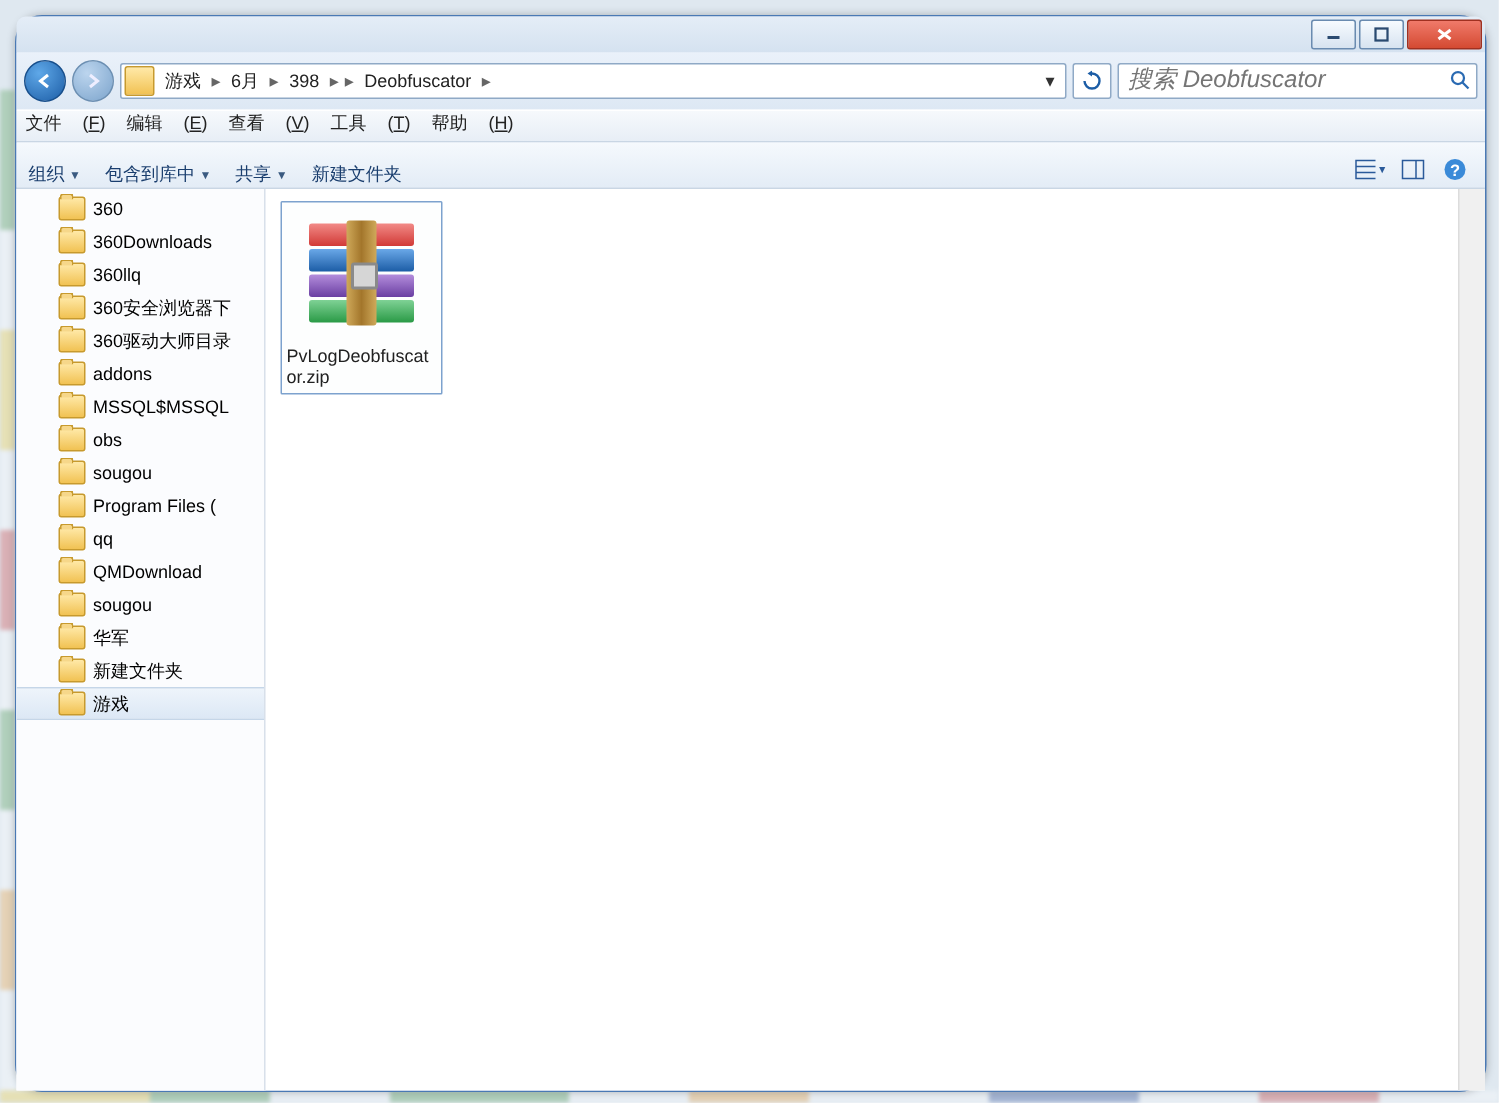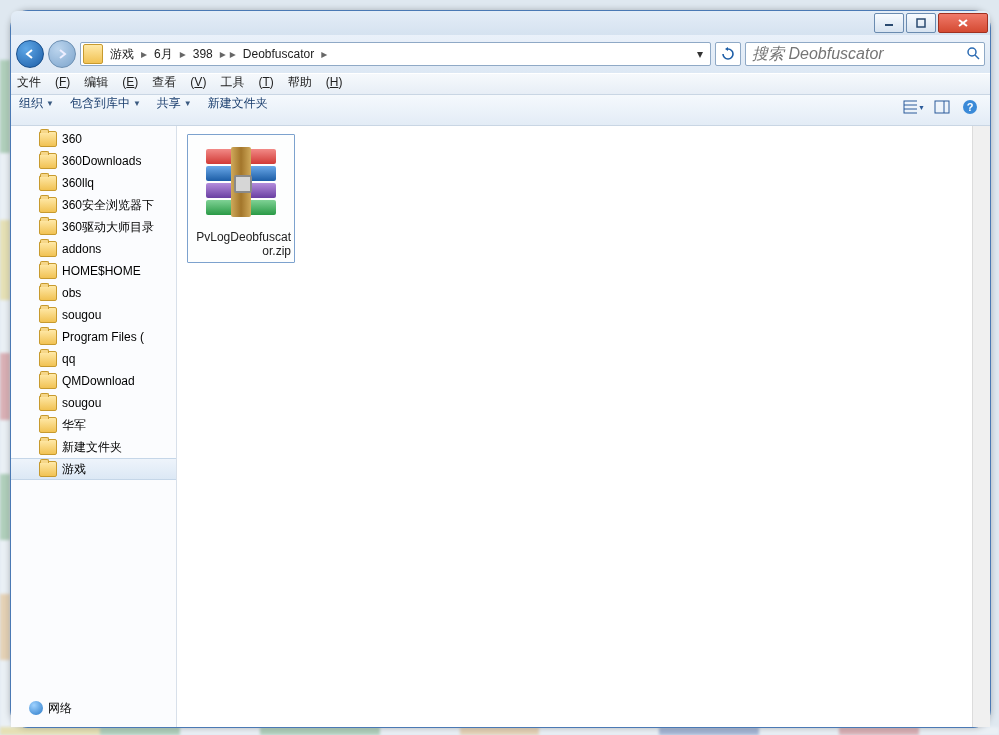--- a/index.html
+++ b/index.html
@@ -17,37 +17,37 @@
   .crumb{display:flex;align-items:center;padding:0 5px;color:#222;white-space:nowrap}
   .crumb-sep{color:#666;padding:0 2px}
   .addr-drop{width:16px;text-align:center;color:#333}
   .refresh{width:24px;height:22px;border:1px solid #8fa9c6;border-radius:2px;background:#fff;display:flex;align-items:center;justify-content:center;color:#1c5da6}
   .search{width:230px;height:22px;border:1px solid #8fa9c6;border-radius:2px;background:#fff;display:flex;align-items:center;padding:0 4px}
   .search input{border:none;outline:none;font-style:italic;color:#888;flex:1;font-size:16px;font-family:inherit;background:transparent}
   .search .mg{color:#2a6ab2}
   .menubar{height:20px;background:linear-gradient(#f6f9fc,#e7eef6);border-top:1px solid #fff;border-bottom:1px solid #c9d6e4;display:flex;align-items:flex-start;padding:0 6px;font-size:12px}
   .menubar span{margin-right:14px;color:#222}
   .menubar u{text-decoration:underline}
-  .toolbar{height:30px;background:linear-gradient(#f5f9fd,#e3ecf6);border-bottom:1px solid #c9d6e4;display:flex;align-items:flex-start;padding:0 8px}
+  .toolbar{height:30px;background:linear-gradient(#f5f9fd,#e3ecf6);border-bottom:1px solid #c9d6e4;display:flex;align-items:flex-end;padding:0 8px}
   .tool{color:#1a3e6e;display:flex;align-items:center;margin-right:16px}
   .tool .dd{margin-left:3px;font-size:8px;color:#3a5a80}
   .tool-spacer{flex:1}
   .tool-icon{width:22px;height:22px;border:1px solid transparent;border-radius:2px;display:flex;align-items:center;justify-content:center;margin-left:4px;color:#2a5a9a}
   .body{flex:1;display:flex;min-height:0;background:#fff}
   .sidebar{width:165px;border-right:1px solid #d8e0ea;background:#fbfcfe;overflow:hidden;display:flex;flex-direction:column;padding-top:2px}
   .tree{flex:1;overflow:hidden}
   .s-item{display:flex;align-items:center;height:22px;padding-left:28px;white-space:nowrap}
   .s-item.indent1{padding-left:46px}
   .s-item.selected{background:linear-gradient(#eef4fb,#dce8f5);border-top:1px solid #c5d6e8;border-bottom:1px solid #c5d6e8;height:20px}
   .folder-ic{width:16px;height:14px;background:linear-gradient(#ffe9a8,#f1c253);border:1px solid #c79a2e;border-radius:2px;margin-right:5px;position:relative}
   .folder-ic:before{content:"";position:absolute;left:0;top:-3px;width:7px;height:3px;background:#f6d78a;border:1px solid #c79a2e;border-bottom:none;border-radius:2px 2px 0 0}
   .net-ic{width:14px;height:14px;border-radius:50%;background:radial-gradient(circle at 35% 30%,#9fd2ff,#2a7ac8);margin-right:5px}
   .sidebar .group{margin-top:14px}
   .content{flex:1;overflow:auto;padding:8px 0 0 10px}
-  .file{width:100px;border:1px solid #7da2ce;background:#fdfefe;padding:5px 3px 4px;text-align:right;border-radius:1px}
+  .file{width:100px;border:1px solid #7da2ce;background:#fdfefe;padding:5px 3px 4px;text-align:left;border-radius:1px}
   .file .thumb{width:84px;height:84px;margin:0 auto 6px;display:flex;align-items:center;justify-content:center}
   .books{position:relative;width:70px;height:70px}
   .book{position:absolute;left:0;width:70px;height:15px;border-radius:2px}
   .b-red{top:2px;background:linear-gradient(#f28a87,#d13a36)}
   .b-blue{top:19px;background:linear-gradient(#6aa8e8,#1c5da6)}
   .b-purple{top:36px;background:linear-gradient(#b48ddc,#6a3fa2)}
   .b-green{top:53px;background:linear-gradient(#7fd295,#2a9a46)}
   .belt{position:absolute;left:25px;top:0;width:20px;height:70px;background:linear-gradient(90deg,#cfa95a,#a3762b,#cfa95a);border-radius:2px}
   .buckle{position:absolute;left:28px;top:28px;width:14px;height:14px;border:2px solid #8a8a8a;background:#d6d6d6;border-radius:2px}
   .file .label{font-size:12px;line-height:14px;word-break:break-all;color:#222}
@@ -199,21 +199,21 @@
           <div class="s-item">
             <span class="folder-ic"></span>
             <span>360驱动大师目录</span>
           </div>
           <div class="s-item">
             <span class="folder-ic"></span>
             <span>addons</span>
           </div>
           <div class="s-item">
             <span class="folder-ic"></span>
-            <span>HOME$HOME</span>
+            <span>MSSQL$MSSQL</span>
           </div>
           <div class="s-item">
             <span class="folder-ic"></span>
             <span>obs</span>
           </div>
           <div class="s-item">
             <span class="folder-ic"></span>
             <span>sougou</span>
           </div>
           <div class="s-item">
@@ -238,24 +238,20 @@
           </div>
           <div class="s-item">
             <span class="folder-ic"></span>
             <span>新建文件夹</span>
           </div>
           <div class="s-item selected">
             <span class="folder-ic"></span>
             <span>游戏</span>
           </div>
         </div>
-      <div class="group" style="display:flex;align-items:center;height:22px;padding-left:18px">
-        <span class="net-ic"></span>
-        <span>网络</span>
-      </div>
       <div style="height:8px"></div>
     </div>
 
     <div class="content" style="position:relative">
       <div class="file">
         <div class="thumb">
           <div class="books">
             <div class="book b-red"></div>
               <div class="book b-blue"></div>
               <div class="book b-purple"></div>

